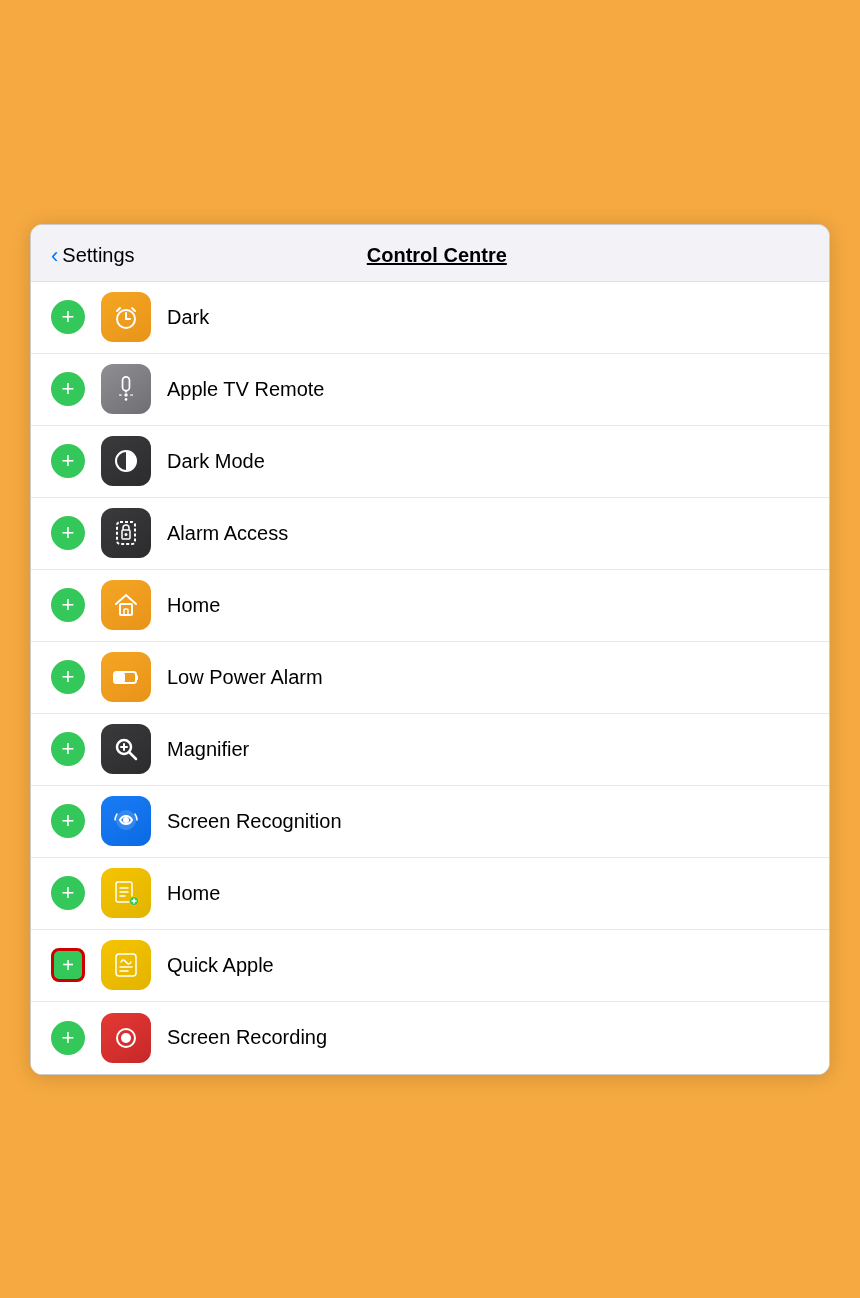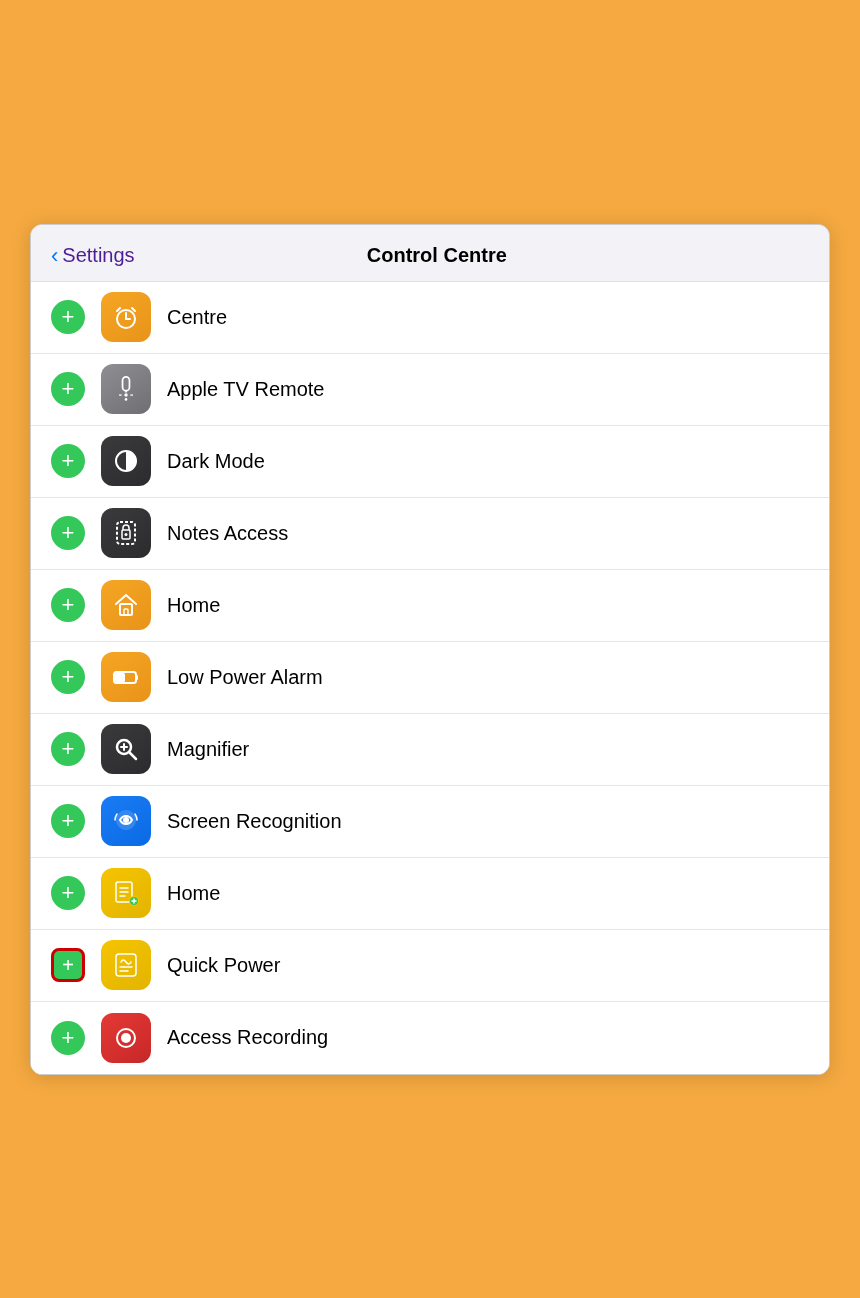--- a/index.html
+++ b/index.html
@@ -42,31 +42,32 @@
 
     .back-chevron {
       font-size: 22px;
       color: #007AFF;
       margin-right: 4px;
       font-weight: 300;
     }
 
     .back-label {
       font-size: 20px;
-      color: #4c1d95;
+      color: #000000;
       font-weight: 400;
     }
 
     .header-title {
       flex: 1;
       text-align: center;
       font-size: 20px;
       font-weight: 700;
       color: #000;
       margin-right: 80px;
+      text-decoration: underline;
     }
 
     .list-container {
       background: #fff;
       margin: 0;
     }
 
     .list-item {
       display: flex;
       align-items: center;
@@ -197,21 +198,21 @@
       </div>
       <div class="app-icon icon-alarm">
         <svg class="icon-svg" viewBox="0 0 30 30" fill="none" xmlns="http://www.w3.org/2000/svg">
           <circle cx="15" cy="17" r="9" stroke="white" stroke-width="2" fill="none"></circle>
           <line x1="15" y1="17" x2="15" y2="11" stroke="white" stroke-width="2" stroke-linecap="round"></line>
           <line x1="15" y1="17" x2="19" y2="17" stroke="white" stroke-width="2" stroke-linecap="round"></line>
           <line x1="9" y1="6" x2="6" y2="9" stroke="white" stroke-width="2" stroke-linecap="round"></line>
           <line x1="21" y1="6" x2="24" y2="9" stroke="white" stroke-width="2" stroke-linecap="round"></line>
         </svg>
       </div>
-      <span class="item-label">Centre</span>
+      <span class="item-label">Dark</span>
     </div>
 
     <div class="list-item">
       <div class="add-button">
         <span>+</span>
       </div>
       <div class="app-icon icon-appletv">
         <svg class="icon-svg-sm" viewBox="0 0 26 30" fill="none" xmlns="http://www.w3.org/2000/svg">
           <rect x="9" y="1" width="8" height="16" rx="4" stroke="white" stroke-width="2" fill="none"></rect>
           <circle cx="13" cy="22" r="2" fill="white"></circle>
@@ -242,21 +243,21 @@
         <span>+</span>
       </div>
       <div class="app-icon icon-guided">
         <svg class="icon-svg" viewBox="0 0 30 30" fill="none" xmlns="http://www.w3.org/2000/svg">
           <rect x="6" y="4" width="18" height="22" rx="3" stroke="white" stroke-width="2" fill="none" stroke-dasharray="3 2"></rect>
           <rect x="11" y="12" width="8" height="9" rx="1" stroke="white" stroke-width="1.5" fill="none"></rect>
           <path d="M12 12 V10 a3 3 0 0 1 6 0 V12" stroke="white" stroke-width="1.5" fill="none"></path>
           <circle cx="15" cy="16.5" r="1.5" fill="white"></circle>
         </svg>
       </div>
-      <span class="item-label">Notes Access</span>
+      <span class="item-label">Alarm Access</span>
     </div>
 
     <div class="list-item">
       <div class="add-button">
         <span>+</span>
       </div>
       <div class="app-icon icon-home">
         <svg class="icon-svg" viewBox="0 0 30 30" fill="none" xmlns="http://www.w3.org/2000/svg">
           <path d="M5 14 L15 5 L25 14" stroke="white" stroke-width="2" stroke-linecap="round" fill="none"></path>
           <rect x="9" y="14" width="12" height="11" rx="1" stroke="white" stroke-width="2" fill="none"></rect>
@@ -337,30 +338,30 @@
         </div>
       </div>
       <div class="app-icon icon-quicknote">
         <svg class="icon-svg" viewBox="0 0 30 30" fill="none" xmlns="http://www.w3.org/2000/svg">
           <rect x="5" y="4" width="20" height="22" rx="3" stroke="white" stroke-width="1.5" fill="none"></rect>
           <path d="M10 12 Q12 8 15 12 Q18 16 20 12" stroke="white" stroke-width="1.5" stroke-linecap="round" fill="none"></path>
           <line x1="9" y1="17" x2="21" y2="17" stroke="white" stroke-width="1.5" stroke-linecap="round"></line>
           <line x1="9" y1="21" x2="17" y2="21" stroke="white" stroke-width="1.5" stroke-linecap="round"></line>
         </svg>
       </div>
-      <span class="item-label">Quick Power</span>
+      <span class="item-label">Quick Apple</span>
     </div>
 
     <div class="list-item">
       <div class="add-button">
         <span>+</span>
       </div>
       <div class="app-icon icon-screenrec">
         <svg class="icon-svg" viewBox="0 0 30 30" fill="none" xmlns="http://www.w3.org/2000/svg">
           <circle cx="15" cy="15" r="9" stroke="white" stroke-width="2" fill="none"></circle>
           <circle cx="15" cy="15" r="5" fill="white"></circle>
         </svg>
       </div>
-      <span class="item-label">Access Recording</span>
+      <span class="item-label">Screen Recording</span>
     </div>
 
   </div>
 </div>
 
 </body></html>

